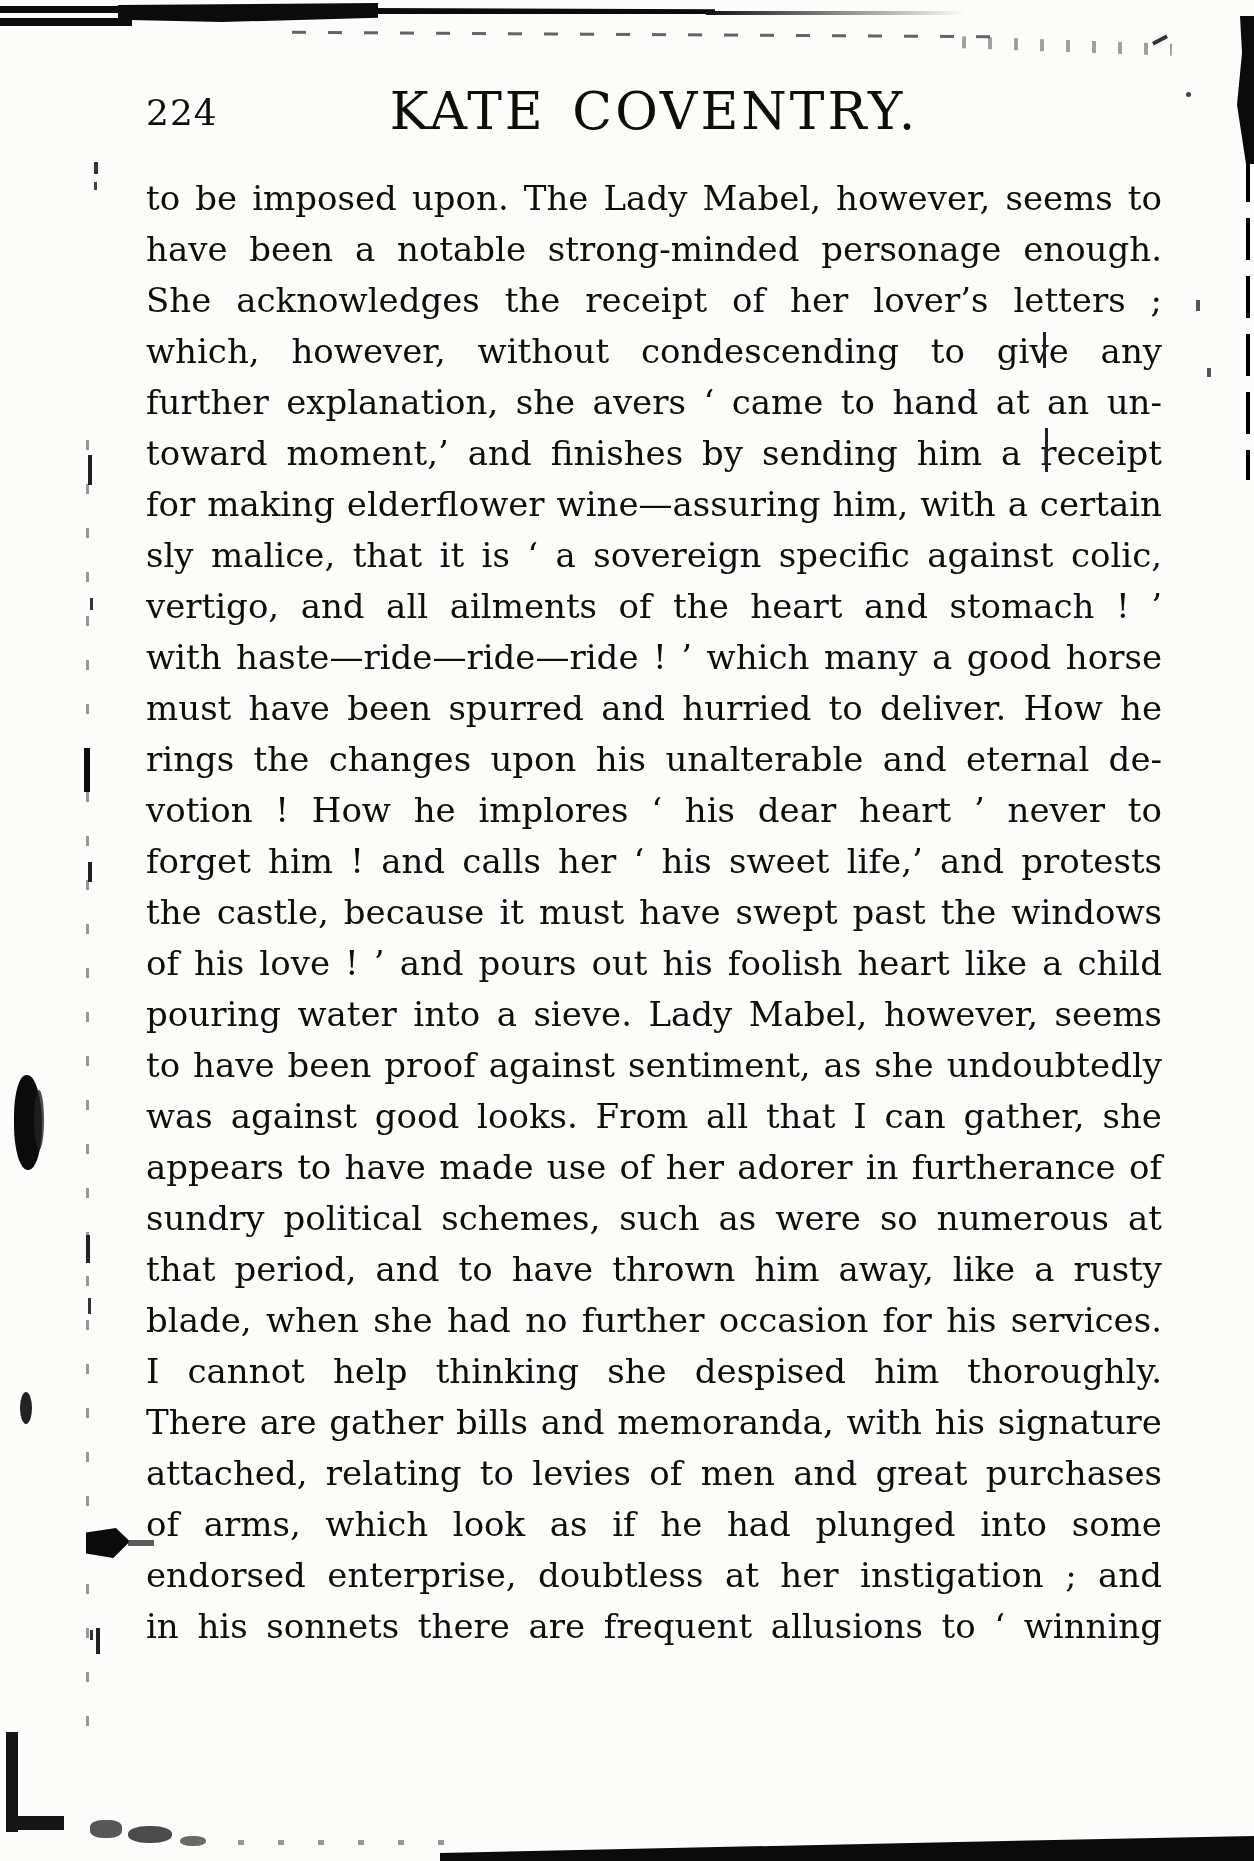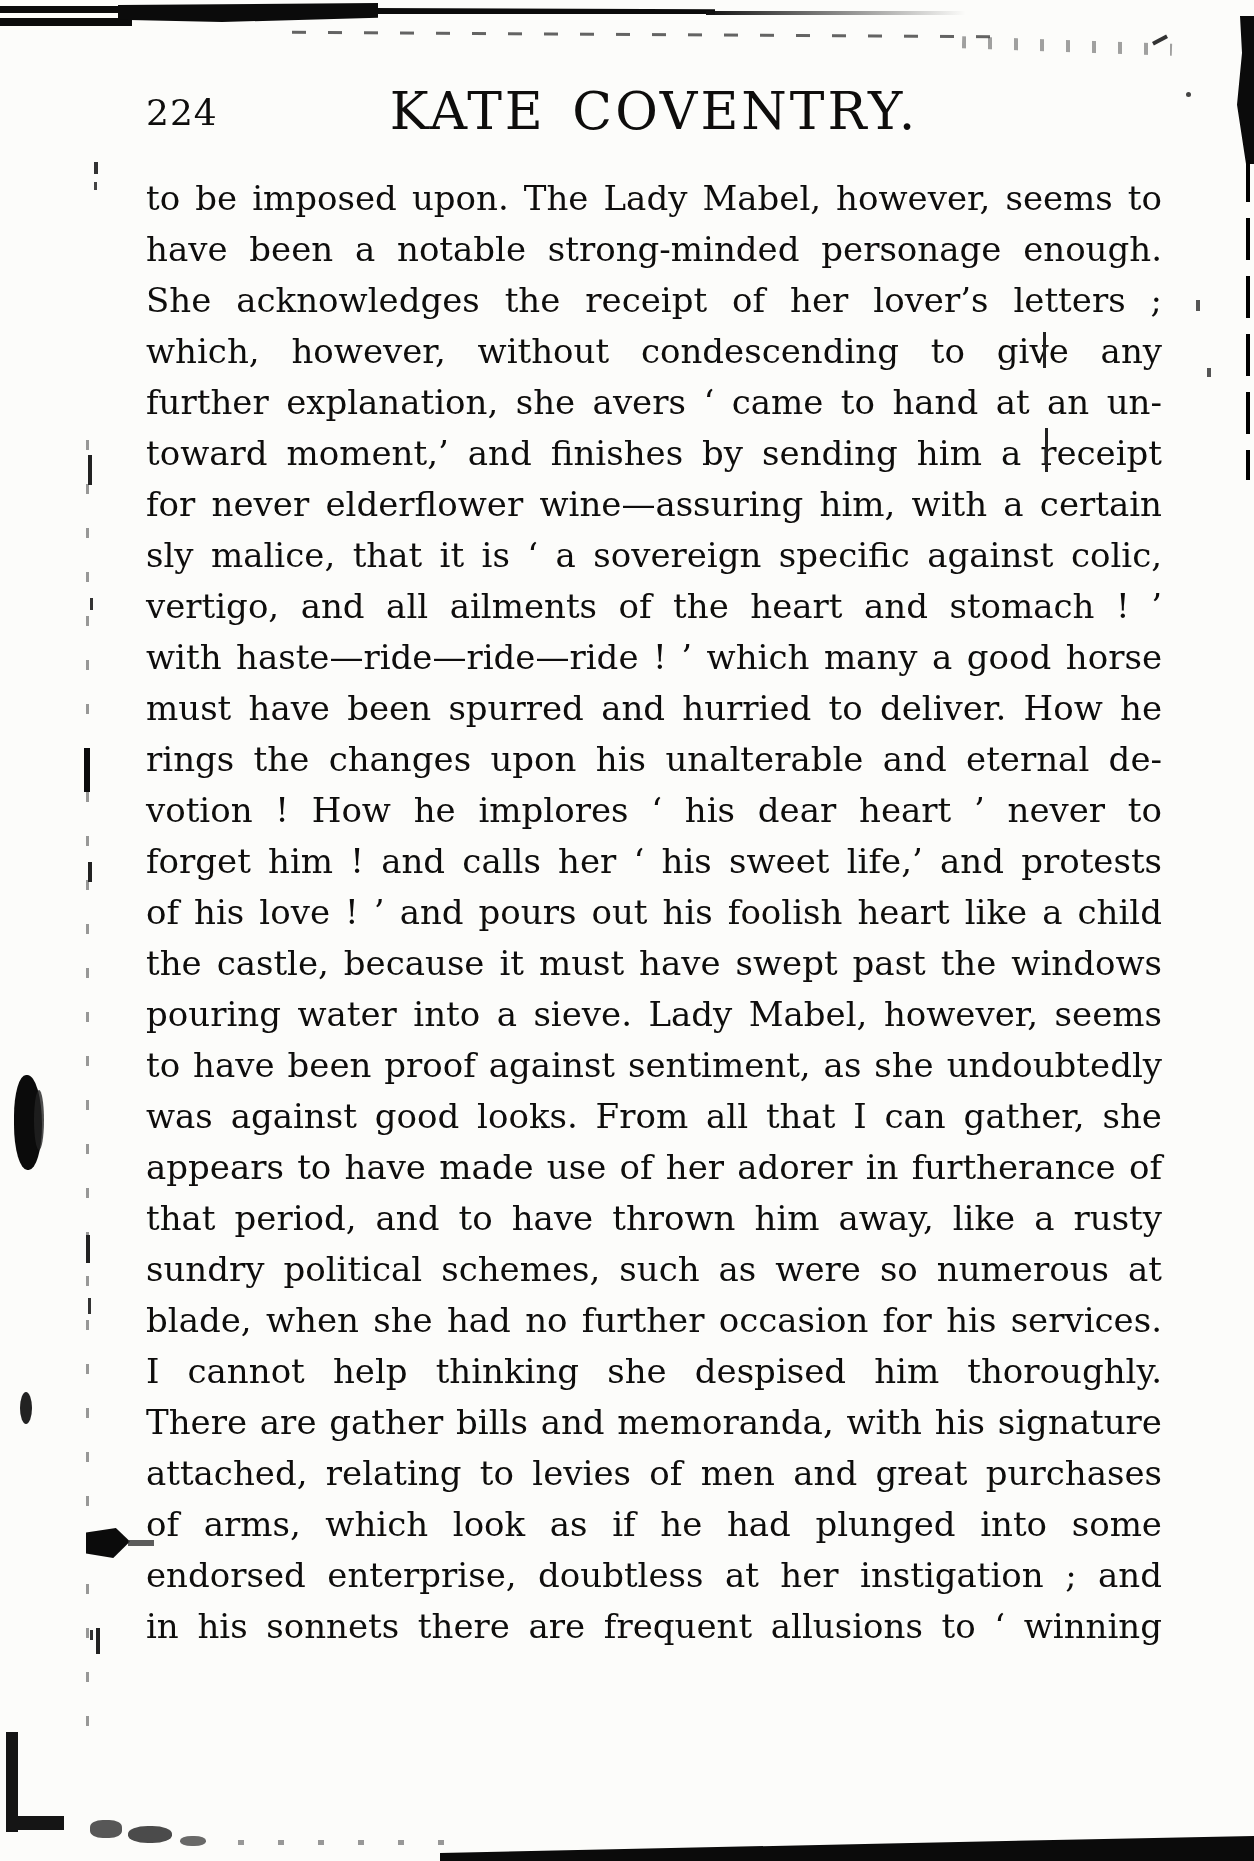--- a/index.html
+++ b/index.html
@@ -114,36 +114,36 @@
   <div id="folio">224</div>
   <div id="running-title">KATE COVENTRY.</div>
 
   <div id="body-text">
       <div class="text-line">to be imposed upon. The Lady Mabel, however, seems to</div>
       <div class="text-line">have been a notable strong-minded personage enough.</div>
       <div class="text-line">She acknowledges the receipt of her lover’s letters ;</div>
       <div class="text-line">which, however, without condescending to give any</div>
       <div class="text-line">further explanation, she avers ‘ came to hand at an un-</div>
       <div class="text-line">toward moment,’ and finishes by sending him a receipt</div>
-      <div class="text-line">for never elderflower wine—assuring him, with a certain</div>
+      <div class="text-line">for making elderflower wine—assuring him, with a certain</div>
       <div class="text-line">sly malice, that it is ‘ a sovereign specific against colic,</div>
       <div class="text-line">vertigo, and all ailments of the heart and stomach ! ’</div>
       <div class="text-line">with haste—ride—ride—ride ! ’ which many a good horse</div>
       <div class="text-line">must have been spurred and hurried to deliver. How he</div>
       <div class="text-line">rings the changes upon his unalterable and eternal de-</div>
       <div class="text-line">votion ! How he implores ‘ his dear heart ’ never to</div>
       <div class="text-line">forget him ! and calls her ‘ his sweet life,’ and protests</div>
+      <div class="text-line">the castle, because it must have swept past the windows</div>
       <div class="text-line">of his love ! ’ and pours out his foolish heart like a child</div>
-      <div class="text-line">the castle, because it must have swept past the windows</div>
       <div class="text-line">pouring water into a sieve. Lady Mabel, however, seems</div>
       <div class="text-line">to have been proof against sentiment, as she undoubtedly</div>
       <div class="text-line">was against good looks. From all that I can gather, she</div>
       <div class="text-line">appears to have made use of her adorer in furtherance of</div>
+      <div class="text-line">sundry political schemes, such as were so numerous at</div>
       <div class="text-line">that period, and to have thrown him away, like a rusty</div>
-      <div class="text-line">sundry political schemes, such as were so numerous at</div>
       <div class="text-line">blade, when she had no further occasion for his services.</div>
       <div class="text-line">I cannot help thinking she despised him thoroughly.</div>
       <div class="text-line">There are gather bills and memoranda, with his signature</div>
       <div class="text-line">attached, relating to levies of men and great purchases</div>
       <div class="text-line">of arms, which look as if he had plunged into some</div>
       <div class="text-line">endorsed enterprise, doubtless at her instigation ; and</div>
       <div class="text-line">in his sonnets there are frequent allusions to ‘ winning</div>
     </div>
 
   <div class="art tb1"></div>

